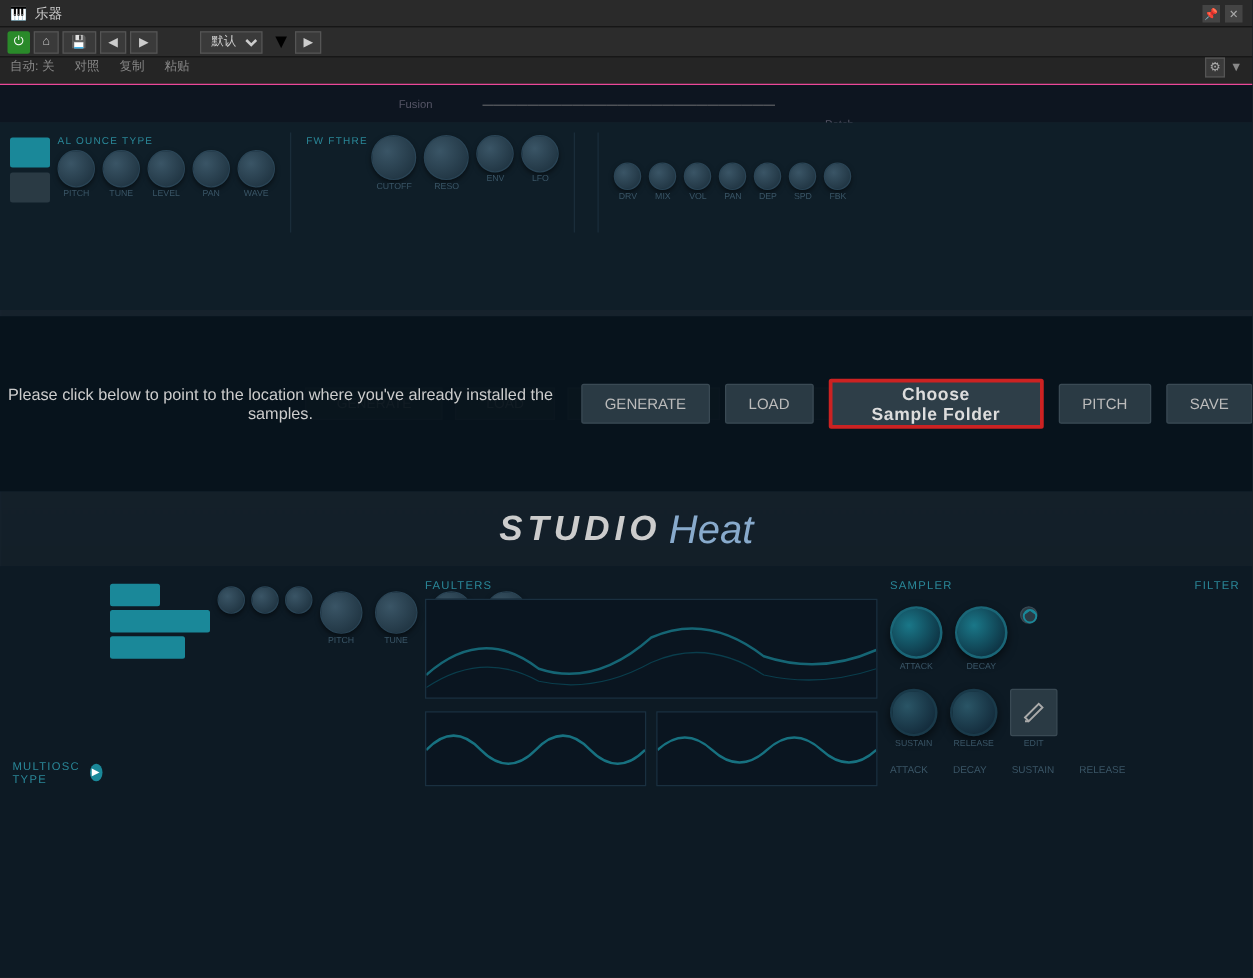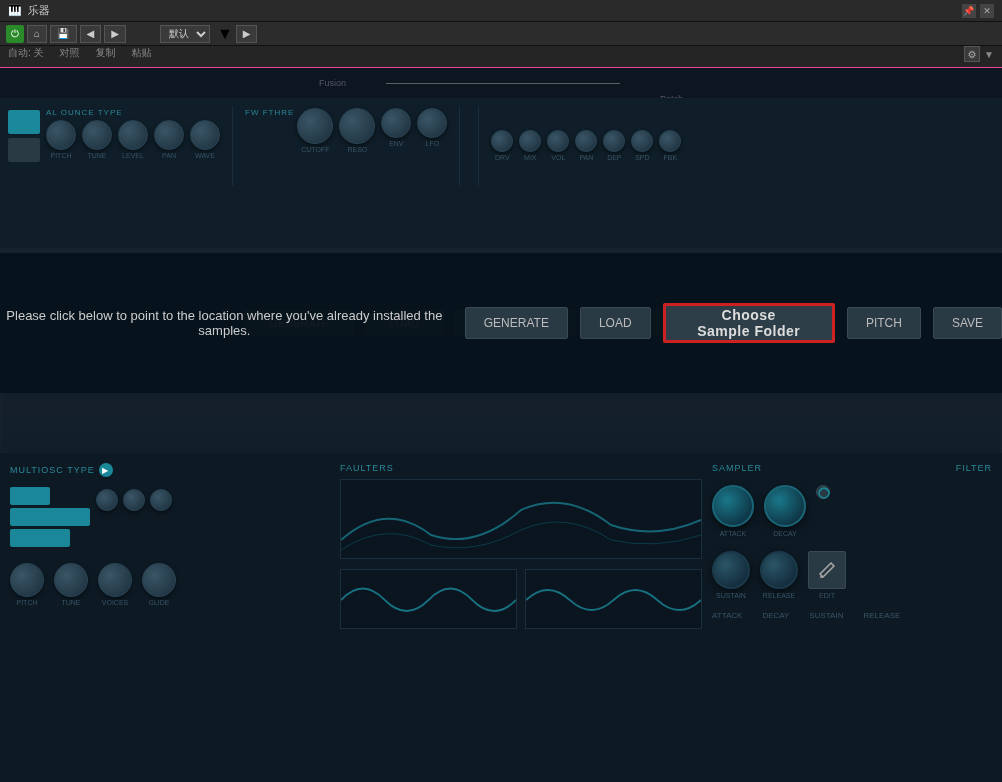--- a/index.html
+++ b/index.html
@@ -303,21 +303,21 @@
       bottom: 0;
       background: #0d1a24;
       display: flex;
       padding: 10px;
       gap: 10px;
     }
 
     .lower-left {
       width: 320px;
       display: flex;
-      flex-direction: column;
+      flex-direction: row;
       gap: 6px;
     }
 
     .lower-center {
       flex: 1;
       display: flex;
       flex-direction: column;
       align-items: flex-start;
       gap: 6px;
     }
@@ -532,20 +532,24 @@
     <div class="dialog-message">Please click below to point to the location where you've already installed the samples.</div>
     <div class="dialog-buttons-row">
       <button class="dialog-btn">GENERATE</button>
       <button class="dialog-btn">LOAD</button>
       <button class="dialog-btn-main">Choose Sample Folder</button>
       <button class="dialog-btn">PITCH</button>
       <button class="dialog-btn">SAVE</button>
     </div>
   </div>
 
+  <div class="logo-area">
+    <span class="logo-text">STUDIO</span>
+    <span class="logo-heat">Heat</span>
+  </div>
 
   <div class="lower-section">
 
     <div class="lower-left">
       <div class="panel-title">
         <span>MULTIOSC TYPE</span>
         <div style="width:14px;height:14px;background:#1a8899;border-radius:50%;font-size:8px;color:#fff;display:flex;align-items:center;justify-content:center;">▶</div>
       </div>
 
       <div style="display:flex;gap:6px;margin-top:4px;">

